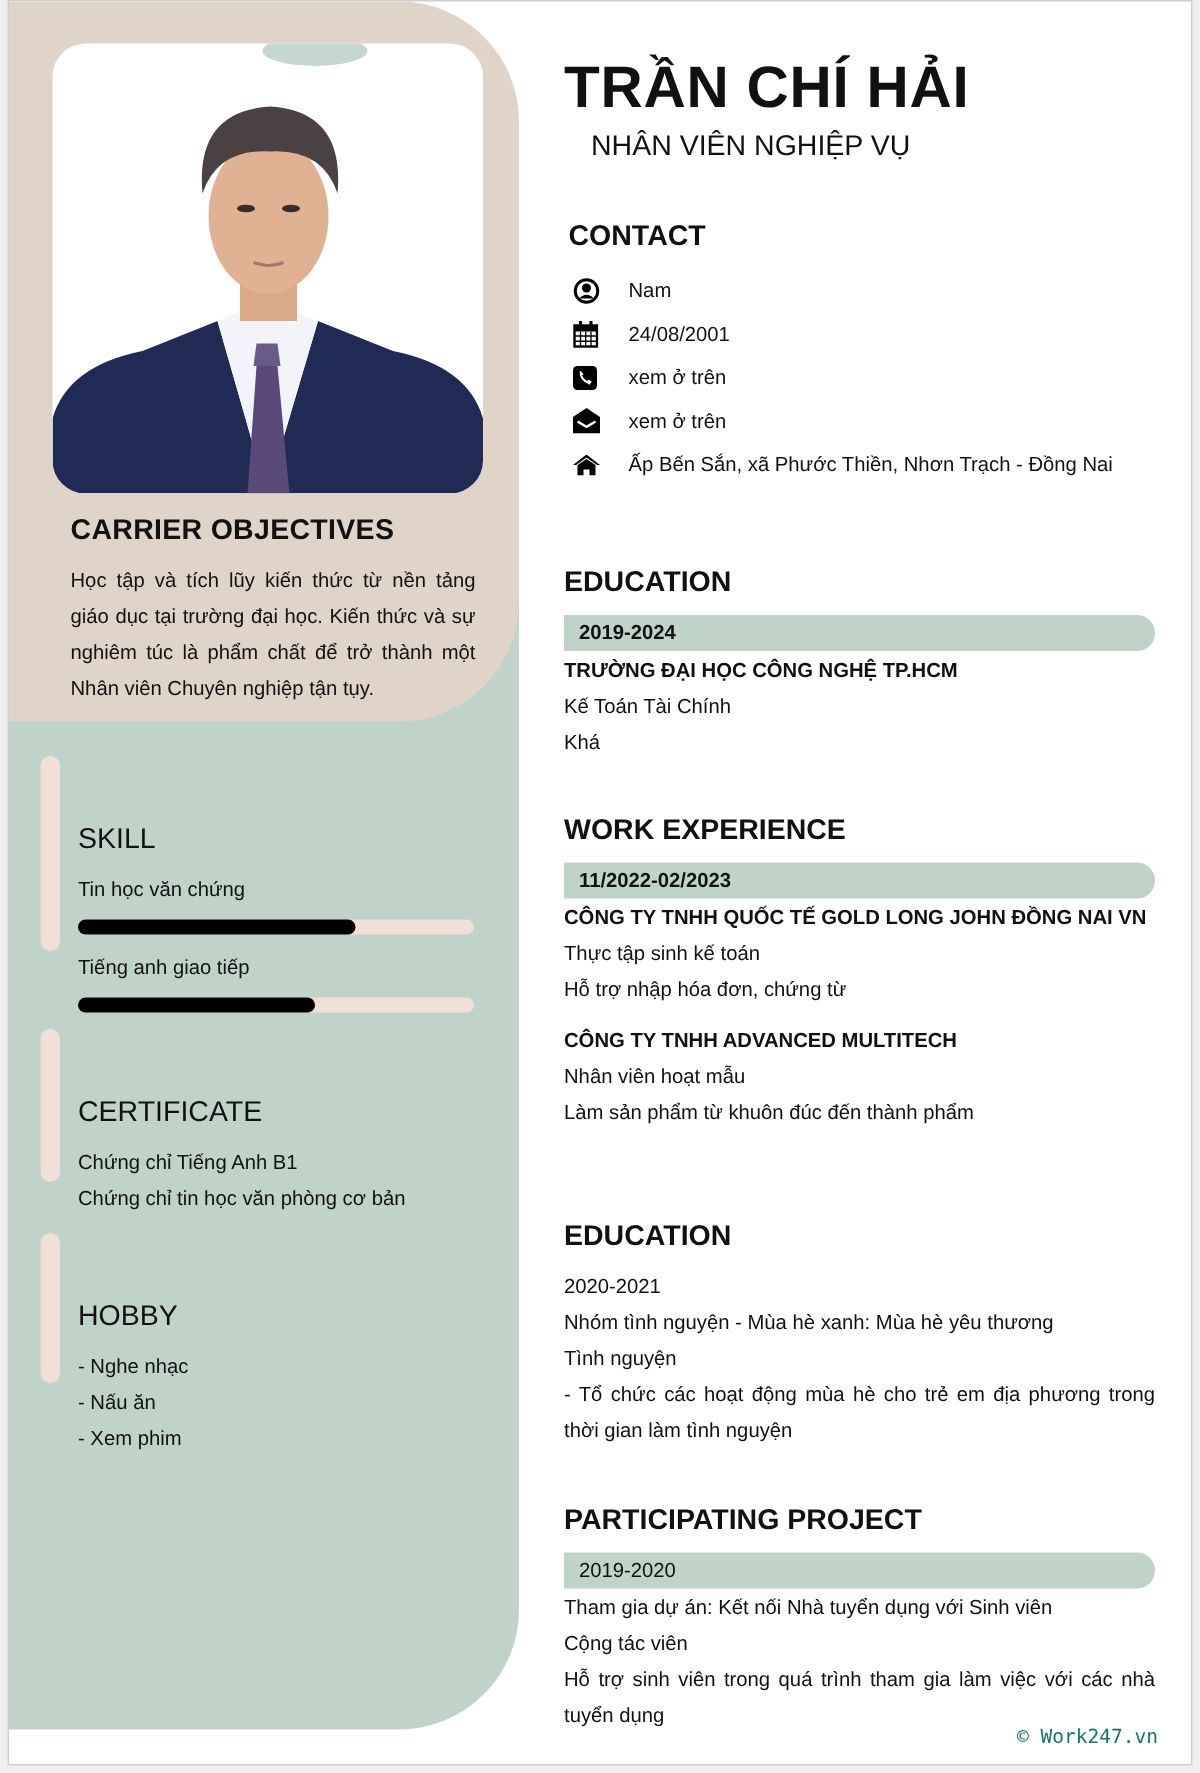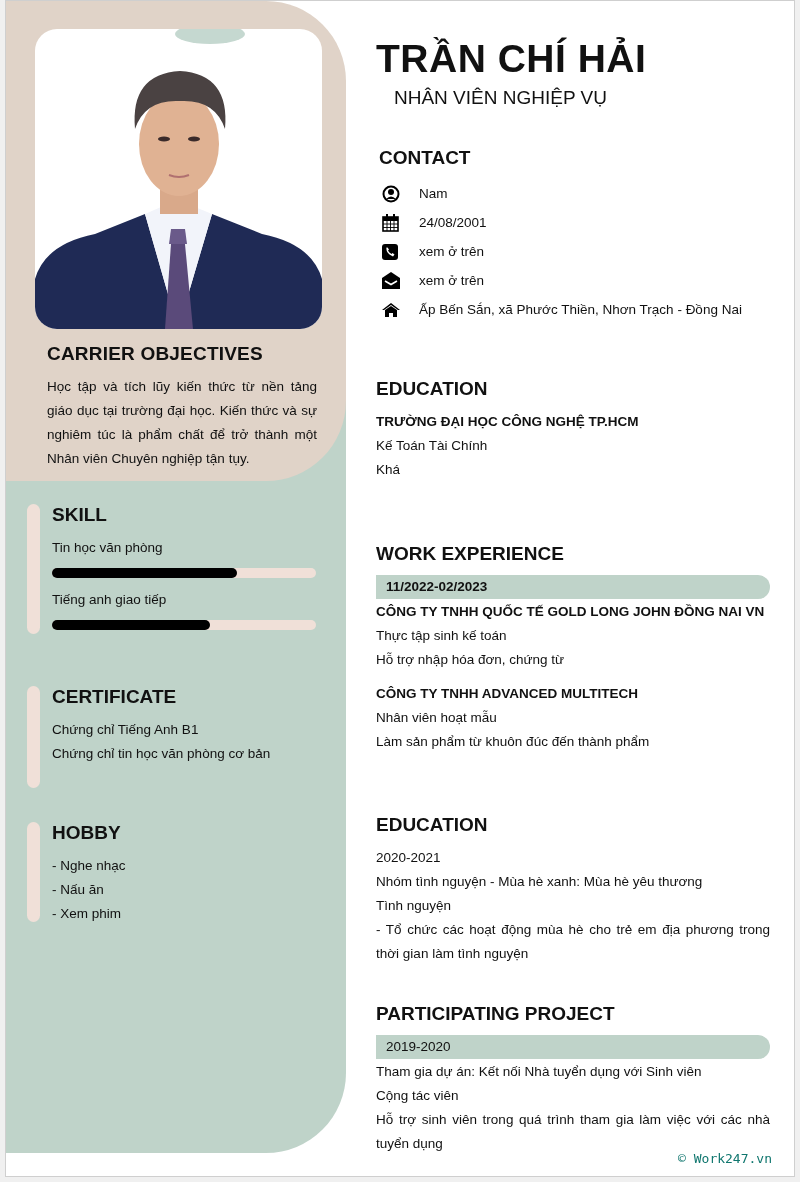--- a/index.html
+++ b/index.html
@@ -9,21 +9,21 @@
   .left-beige { position: absolute; left: 0; top: 0; width: 340px; height: 480px; background: #e0d3c8; border-top-right-radius: 80px; border-bottom-right-radius: 80px; }
   .photo { position: absolute; left: 29px; top: 28px; width: 287px; height: 300px; background: #fff; border-radius: 22px; overflow: hidden; }
   .photo .deco { position: absolute; left: 140px; top: -5px; width: 70px; height: 20px; background: #c5d8d0; border-radius: 50%; }
   .photo svg { position: absolute; left: 0; top: 0; }
   .obj { position: absolute; left: 41px; top: 342px; width: 270px; }
   .obj h2 { font-size: 19px; font-weight: bold; margin-bottom: 10px; letter-spacing: 0.2px; }
   .obj p { font-size: 13.5px; line-height: 24px; text-align: justify; }
   .lsec { position: absolute; left: 21px; width: 300px; }
   .lsec .bar { position: absolute; left: 0; top: 0; width: 13px; border-radius: 7px; background: #f0e0d8; }
   .lsec .inner { margin-left: 25px; }
-  .lsec h2 { font-size: 19px; font-weight: bold; margin-bottom: 10px; }
+  .lsec h2 { font-size: 19px; font-weight: normal; margin-bottom: 10px; margin-top: 45px; }
   .lsec .line { font-size: 13.5px; line-height: 24px; }
   .skill-track { width: 264px; height: 10px; background: #f0e0d8; border-radius: 5px; margin: 8px 0 10px; position: relative; }
   .skill-fill { position: absolute; left: 0; top: 0; height: 10px; background: #000; border-radius: 5px; }
   .right { position: absolute; left: 370px; top: 0; width: 394px; }
   .name { position: absolute; left: 0; top: 36px; font-size: 39px; font-weight: bold; letter-spacing: 0.5px; }
   .role { position: absolute; left: 18px; top: 86px; font-size: 19px; }
   .rsec { position: absolute; left: 0; width: 394px; }
   .rsec h2 { font-size: 19px; font-weight: bold; margin-bottom: 10px; }
   .contact-row { display: flex; align-items: center; height: 29px; }
   .contact-row .ico { width: 40px; height: 20px; display: flex; align-items: center; padding-left: 3px; }
@@ -61,21 +61,21 @@
 
   <div class="obj">
     <h2>CARRIER OBJECTIVES</h2>
     <p>Học tập và tích lũy kiến thức từ nền tảng giáo dục tại trường đại học. Kiến thức và sự nghiêm túc là phẩm chất để trở thành một Nhân viên Chuyên nghiệp tận tụy.</p>
   </div>
 
   <div class="lsec" style="top:503px;">
     <div class="bar" style="height:130px;"></div>
     <div class="inner">
       <h2>SKILL</h2>
-      <div class="line">Tin học văn phòng</div>
+      <div class="line">Tin học văn chứng</div>
       <div class="skill-track">
           <div class="skill-fill" style="width:70%;"></div>
         </div>
       <div class="line">Tiếng anh giao tiếp</div>
       <div class="skill-track">
           <div class="skill-fill" style="width:60%;"></div>
         </div>
     </div>
   </div>
 
@@ -150,20 +150,21 @@
               <path d="M9 0 L18 7 L16 7 L9 2 L2 7 L0 7 Z" fill="#000"></path>
               <path d="M3 7 L9 3 L15 7 L15 14 L11 14 L11 10 L7 10 L7 14 L3 14 Z" fill="#000"></path>
             </svg>
           </span>
         <span class="txt">Ấp Bến Sắn, xã Phước Thiền, Nhơn Trạch - Đồng Nai</span>
       </div>
     </div>
 
     <div class="rsec" style="top:377px;">
       <h2>EDUCATION</h2>
+      <div class="date-pill">2019-2024</div>
       <div class="rline bold">TRƯỜNG ĐẠI HỌC CÔNG NGHỆ TP.HCM</div>
       <div class="rline">Kế Toán Tài Chính</div>
       <div class="rline">Khá</div>
     </div>
 
     <div class="rsec" style="top:542px;">
       <h2>WORK EXPERIENCE</h2>
       <div class="date-pill">11/2022-02/2023</div>
       <div class="rline bold">CÔNG TY TNHH QUỐC TẾ GOLD LONG JOHN ĐỒNG NAI VN</div>
       <div class="rline">Thực tập sinh kế toán</div>

